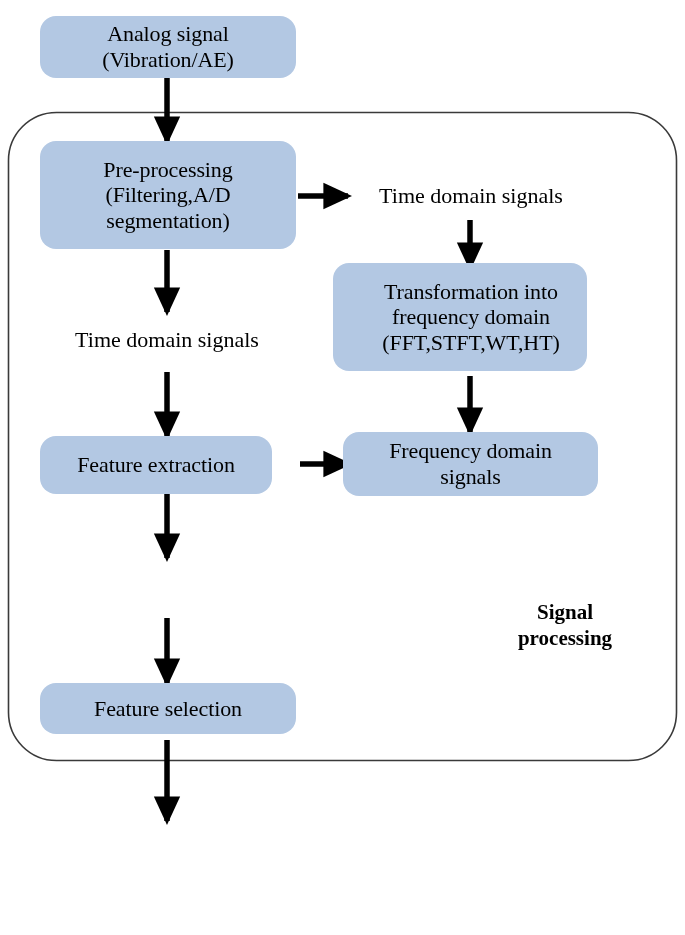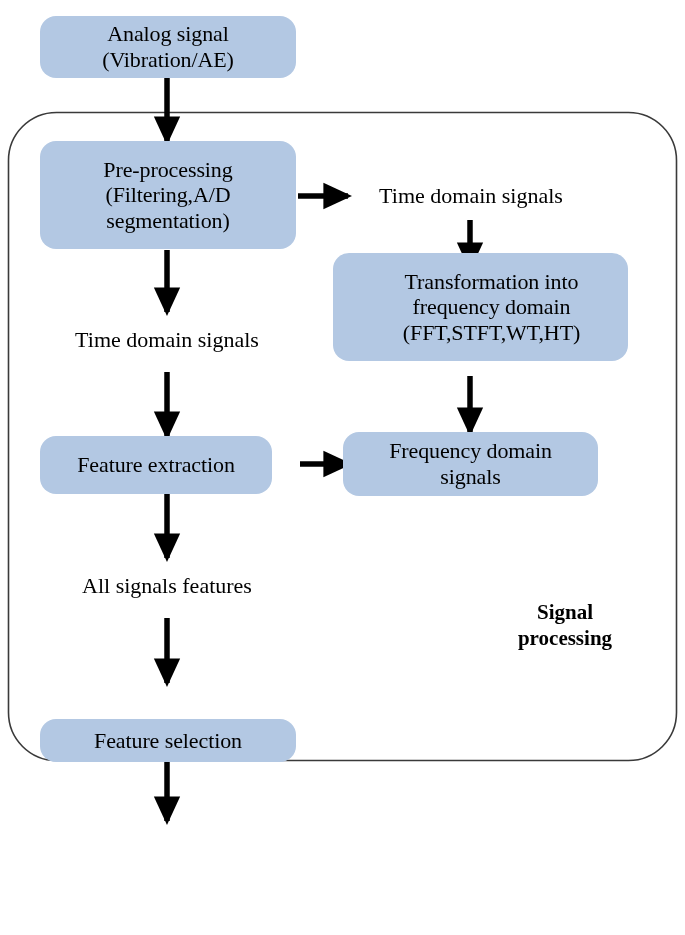--- a/index.html
+++ b/index.html
@@ -108,32 +108,31 @@
 
   <div class="node" style="left:40px;  top:16px;  width:256px; height:62px;">Analog signal
 (Vibration/AE)</div>
 
   <div class="node" style="left:40px;  top:141px; width:256px; height:108px;">Pre-processing
 (Filtering,A/D
 segmentation)</div>
 
   <div class="plain-label" style="left:340px; top:178px; width:262px; height:36px;">Time domain signals</div>
 
-  <div class="node" style="left:333px; top:253px; width:295px; height:108px;padding-left:28px;">Transformation into
+  <div class="node" style="left:333px; top:263px; width:254px; height:108px;padding-left:28px;">Transformation into
 frequency domain
 (FFT,STFT,WT,HT)</div>
 
   <div class="plain-label" style="left:36px;  top:322px; width:262px; height:36px;">Time domain signals</div>
 
   <div class="node" style="left:40px;  top:436px; width:232px; height:58px;">Feature extraction</div>
 
   <div class="node" style="left:343px; top:432px; width:255px; height:64px;">Frequency domain
 signals</div>
 
-  <div class="plain-label" style="left:36px;  top:568px; width:262px; height:36px;">All signals features</div>
 
-  <div class="node" style="left:40px;  top:683px; width:256px; height:43px;margin-top:36px;">Feature selection</div>
+  <div class="node" style="left:40px;  top:683px; width:256px; height:51px;">Feature selection</div>
 
 
   <div class="group-label" style="left:470px; top:590px; width:190px; height:72px;">Signal
 processing</div>
 
 </div>
 
 </body></html>

